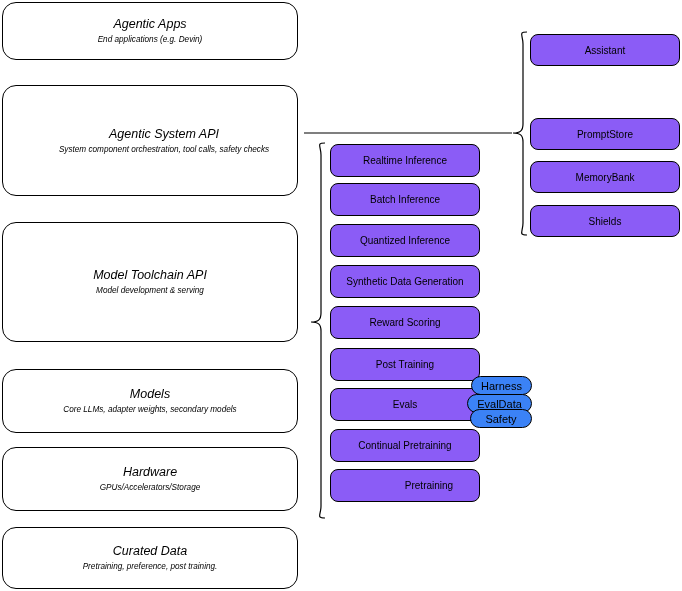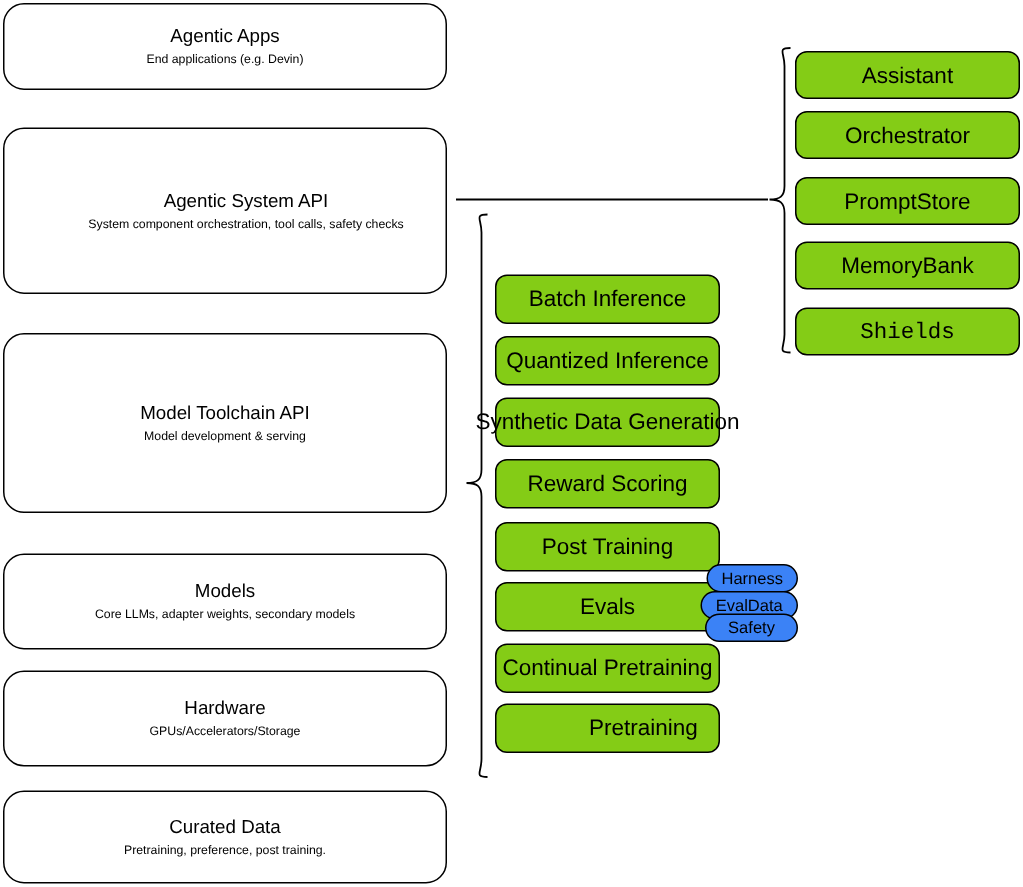--- a/index.html
+++ b/index.html
@@ -22,44 +22,45 @@
     position: absolute;
     box-sizing: border-box;
     border: 1.2px solid #000000;
     border-radius: 14px;
     background: #ffffff;
     display: flex;
     flex-direction: column;
     align-items: center;
     justify-content: center;
     text-align: center;
+    font-style: italic;
   }
   .box .title {
     font-size: 12.5px;
     line-height: 16px;
     color: #000000;
     white-space: nowrap;
   }
   .box .subtitle {
     font-size: 8.2px;
     line-height: 12px;
     color: #000000;
     margin-top: 2px;
     white-space: nowrap;
   }
   .chip {
     position: absolute;
     box-sizing: border-box;
     border: 1.4px solid #000000;
     border-radius: 8px;
-    background: #84cc16;
+    background: #8b5cf6;
     display: flex;
     align-items: center;
     justify-content: center;
-    font-size: 15px;
+    font-size: 10px;
     white-space: nowrap;
     text-align: right;
   }
   .pill {
     position: absolute;
     box-sizing: border-box;
     border: 1.4px solid #000000;
     border-radius: 999px;
     background: #3b82f6;
     display: flex;
@@ -124,43 +125,43 @@
              L 523 124
              C 523 131, 520 133, 513 133
              C 520 133, 523 135, 523 142
              L 523 223
              C 523 232, 518 235, 527 235"></path>
   </svg>
 
   <div class="chip" style="left:530px; top:34px; width:150px; height:32px;">
     <span>Assistant</span>
   </div>
-  <div class="chip" style="left:530px; top:74px; width:150px; height:32px;">
-    <span>Orchestrator</span>
-  </div>
   <div class="chip" style="left:530px; top:118px; width:150px; height:32px;">
     <span>PromptStore</span>
   </div>
   <div class="chip" style="left:530px; top:161px; width:150px; height:32px;">
     <span>MemoryBank</span>
   </div>
-  <div class="chip" style="left:530px; top:205px; width:150px; height:32px;font-family:Liberation Mono, monospace;">
+  <div class="chip" style="left:530px; top:205px; width:150px; height:32px;">
     <span>Shields</span>
   </div>
 
   <svg class="brace" style="left:0px; top:0px; width:682px; height:591px;">
     <path d="M 325 143
              C 316 143, 321 146, 321 155
              L 321 313
              C 321 320, 318 322, 311 322
              C 318 322, 321 324, 321 331
              L 321 506
              C 321 515, 316 518, 325 518"></path>
   </svg>
 
+  <div class="chip" style="left:330px; top:144px; width:150px; height:33px;">
+    <span>Realtime Inference</span>
+  </div>
   <div class="chip" style="left:330px; top:183px; width:150px; height:33px;">
     <span>Batch Inference</span>
   </div>
   <div class="chip" style="left:330px; top:224px; width:150px; height:33px;">
     <span>Quantized Inference</span>
   </div>
   <div class="chip" style="left:330px; top:265px; width:150px; height:33px;">
     <span>Synthetic Data Generation</span>
   </div>
   <div class="chip" style="left:330px; top:306px; width:150px; height:33px;">

